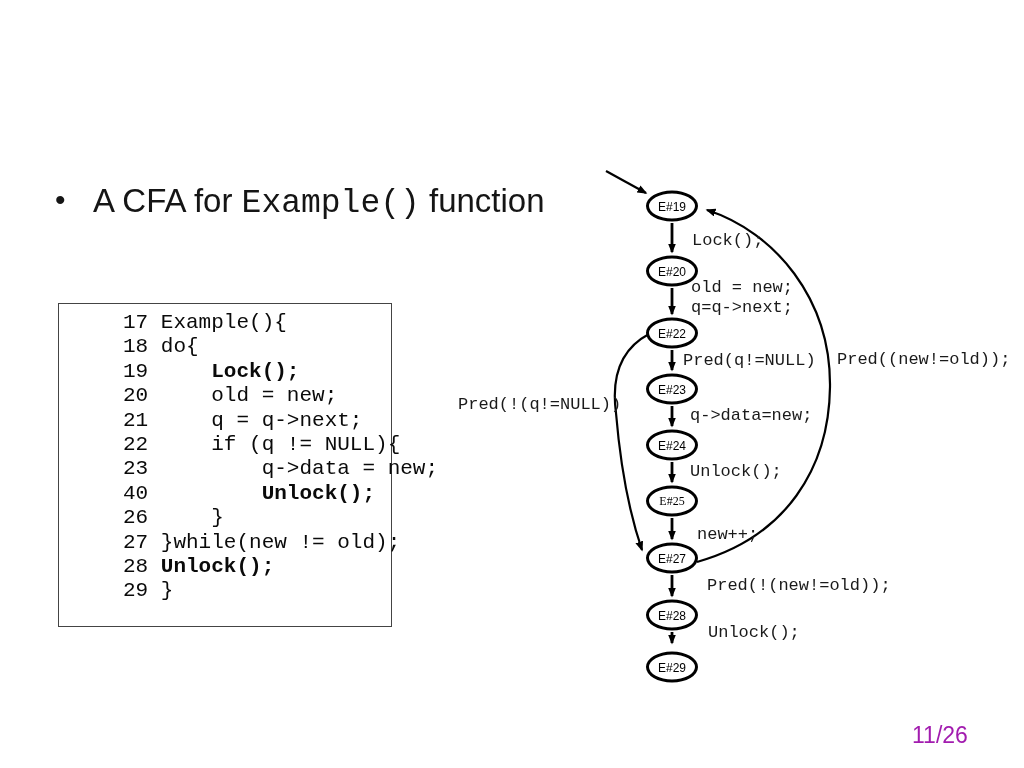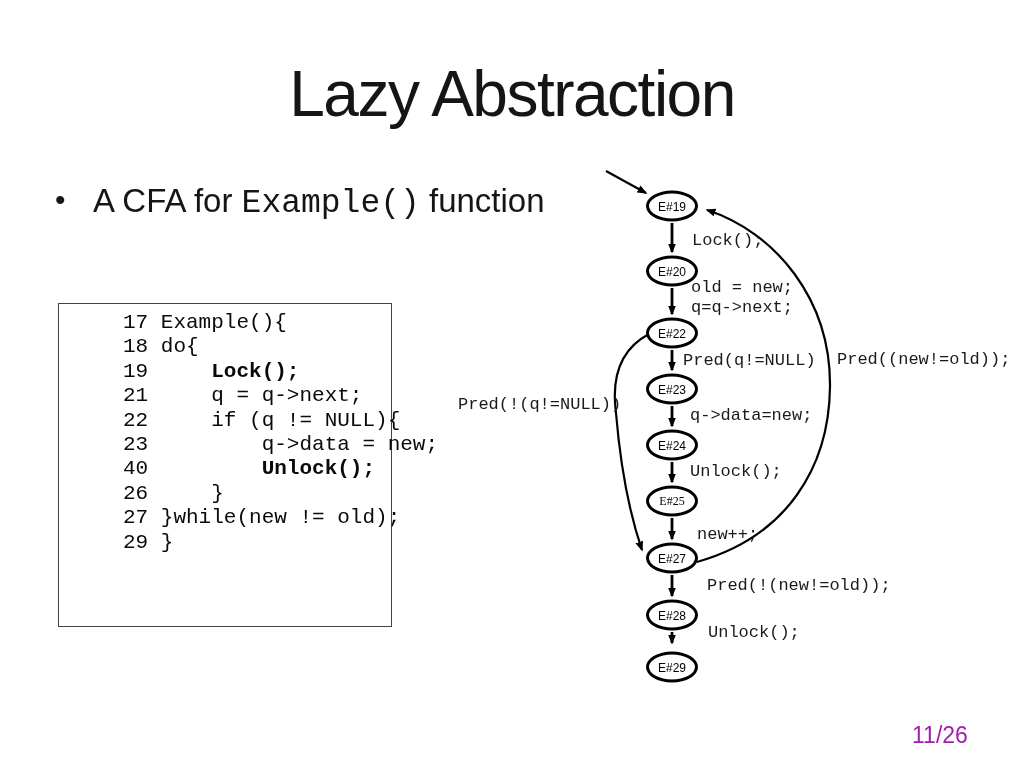--- a/index.html
+++ b/index.html
@@ -53,35 +53,36 @@
   .footer-page {
     position:absolute; left:912px; top:722px;
     font-size:23px; color:#a21caf;
   }
 </style>
 </head>
 <body>
 
 <div class="slide">
 
-  <div class="title">Lazy Abstraction</div>
 
   <div class="bullet-line"><span class="bullet-dot">•</span><span>A CFA for </span><span class="mono">Example()</span><span> function</span></div>
 
   <div class="code-box">
     <div id="code-lines">
         <div class="code-line"><span>17 </span><span>Example(){</span></div>
         <div class="code-line"><span>18 </span><span>do{</span></div>
         <div class="code-line"><span>19 </span><span>    </span><b>Lock();</b></div>
+        <div class="code-line"><span>20 </span><span>    old = new;</span></div>
         <div class="code-line"><span>21 </span><span>    q = q-&gt;next;</span></div>
         <div class="code-line"><span>22 </span><span>    if (q != NULL){</span></div>
         <div class="code-line"><span>23 </span><span>        q-&gt;data = new;</span></div>
         <div class="code-line"><span>40 </span><span>        </span><b>Unlock();</b></div>
         <div class="code-line"><span>26 </span><span>    }</span></div>
         <div class="code-line"><span>27 </span><span>}while(new != old);</span></div>
+        <div class="code-line"><span>28 </span><b>Unlock();</b></div>
         <div class="code-line"><span>29 </span><span>}</span></div>
       </div>
   </div>
 
   <svg class="cfa-svg" width="1024" height="768" viewBox="0 0 1024 768">
     <defs>
       <marker id="ah" markerWidth="11" markerHeight="9" refX="8.5" refY="4" orient="auto" markerUnits="userSpaceOnUse">
         <path d="M0,0 L10,4 L0,8 z" fill="#000"></path>
       </marker>
     </defs>

